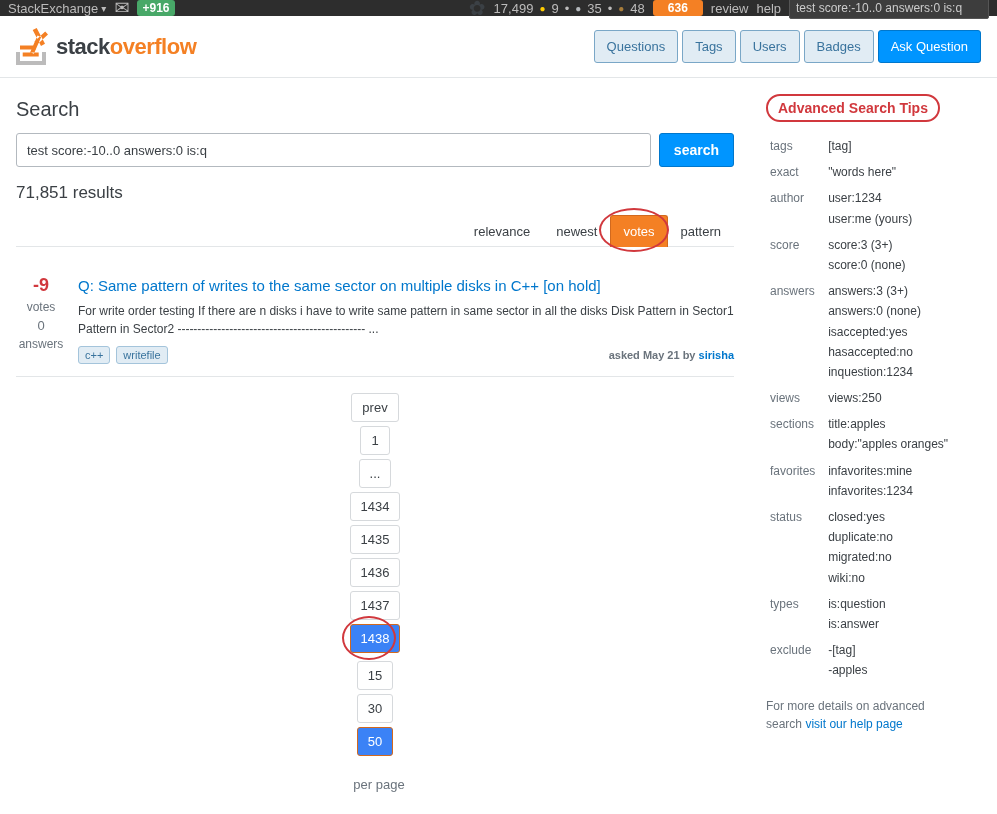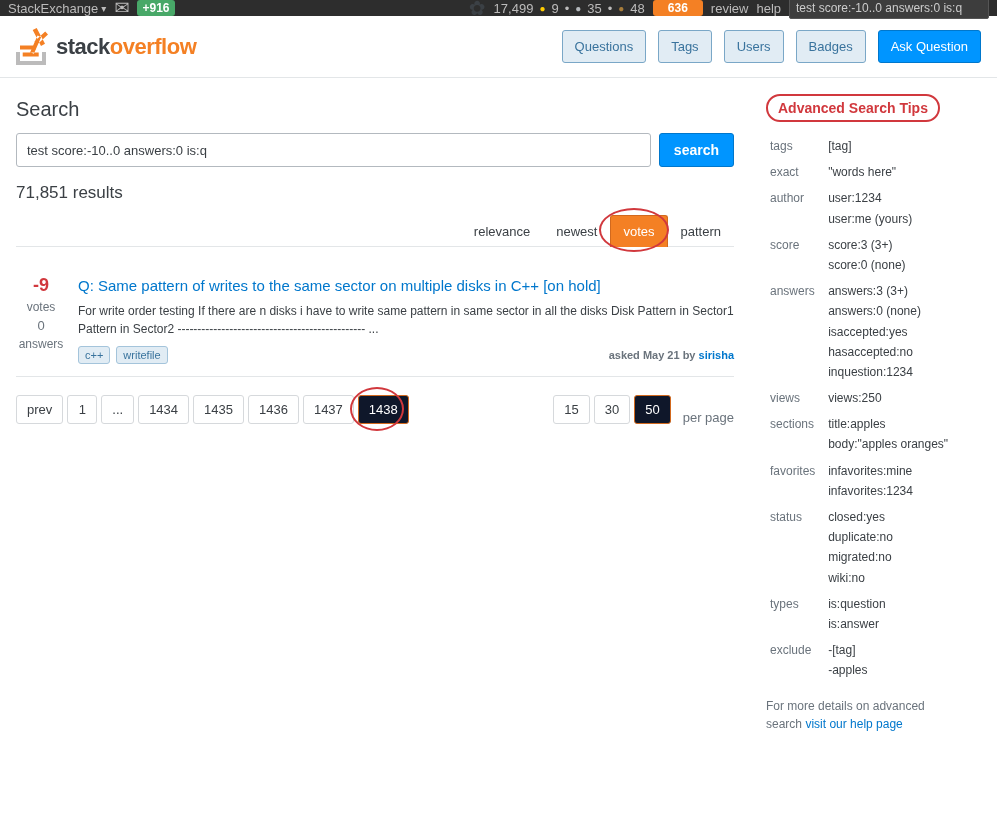--- a/index.html
+++ b/index.html
@@ -96,21 +96,21 @@
       font-size: 22px;
       font-weight: normal;
       color: #3b4045;
       letter-spacing: -0.5px;
     }
     .so-logo-text .stack { color: #3b4045; font-weight: bold; }
     .so-logo-text .overflow { color: #f48024; font-weight: bold; }
     .header-nav {
       display: flex;
       align-items: flex-start;
-      gap: 12px;
+      gap: 4px;
       border-radius: 14px;
     }
     .nav-btn {
       background: #e1ecf4;
       border: 1px solid #7aa7c7;
       color: #39739d;
       padding: 8px 12px;
       border-radius: 3px;
       cursor: pointer;
       font-size: 13px;
@@ -270,34 +270,35 @@
     }
     .asked-info a { color: #0077cc; text-decoration: none; }
 
     
     .pagination {
       display: flex;
       align-items: center;
       gap: 4px;
       margin-top: 16px;
       flex-wrap: wrap;
+      flex-direction: column;
     }
     .page-btn {
       padding: 6px 10px;
       border: 1px solid #d6d9dc;
       border-radius: 3px;
       cursor: pointer;
       font-size: 13px;
       color: #3b4045;
       background: white;
       min-width: 30px;
       text-align: center;
     }
     .page-btn.current {
-      background: #0f172a;
+      background: #3b82f6;
       border-color: #d2691e;
       color: white;
     }
     .per-page-label {
       font-size: 13px;
       color: #6a737c;
       margin-left: 8px;
       margin-top: 17px;
     }
 

